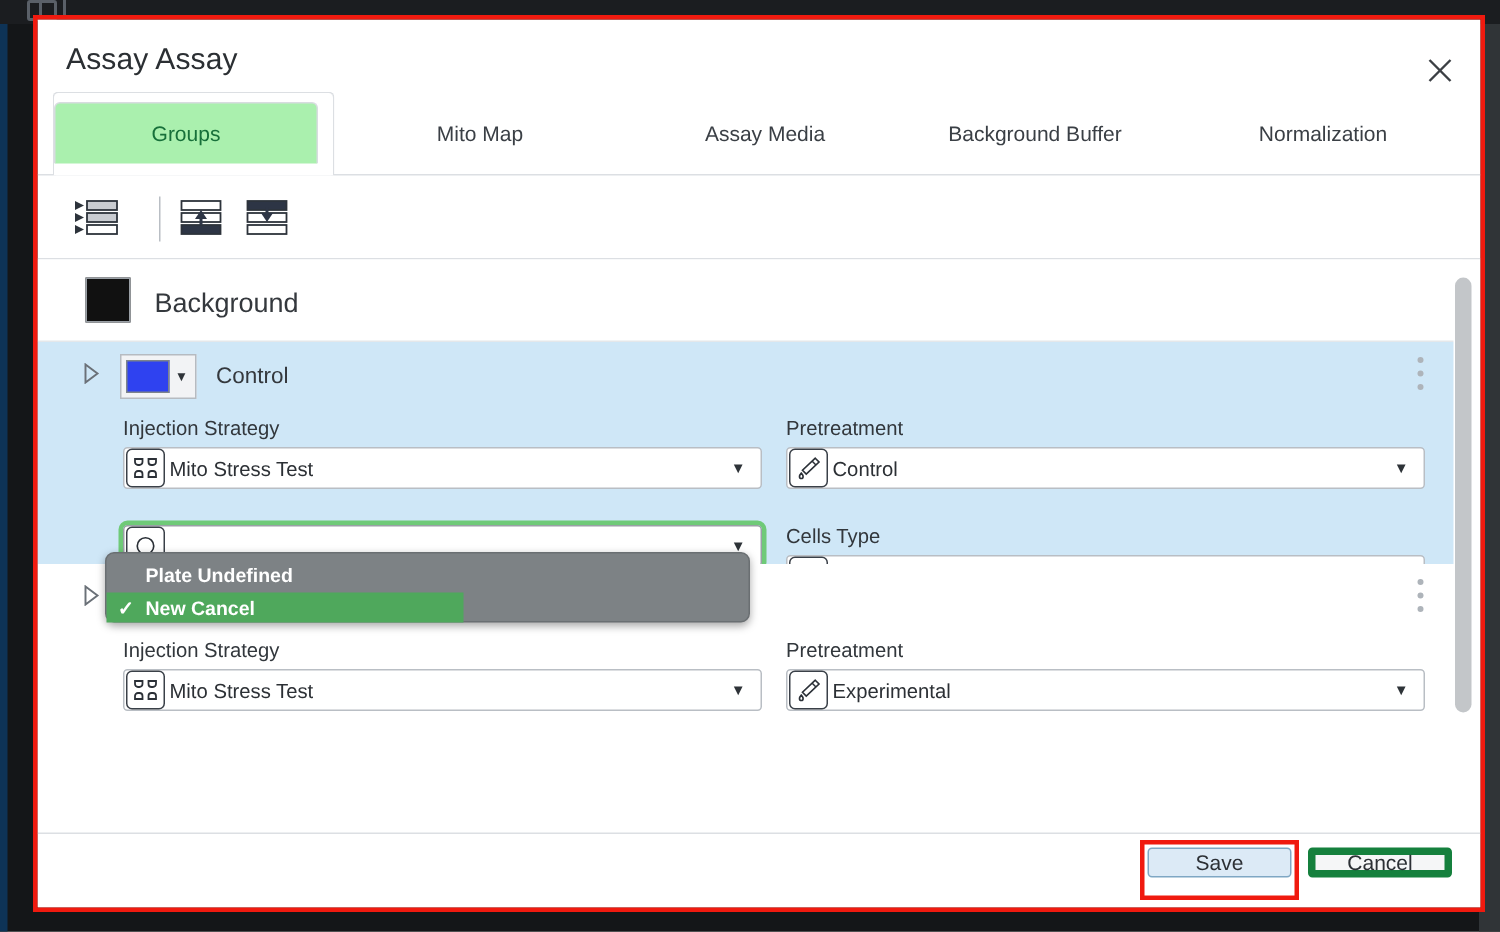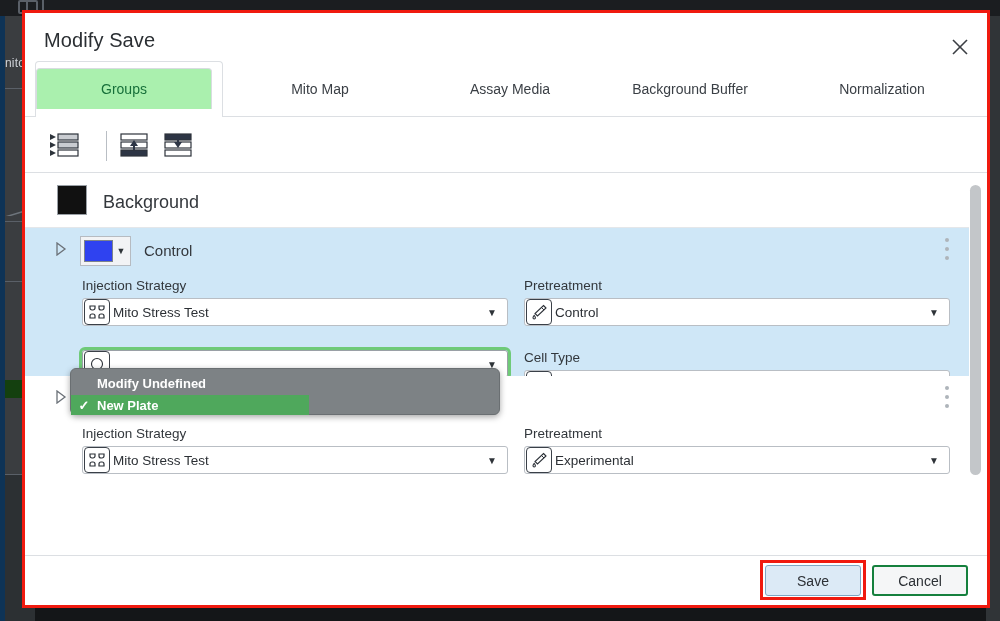--- a/index.html
+++ b/index.html
@@ -153,26 +153,26 @@
   .dd-item .check { width: 26px; text-align: center; font-size: 13px; }
   .dd-item.head { color: #ffffff; margin-top: 4px; }
   .dd-item.sel  { color: #ffffff; background: #4fa85c; width: 238px; margin-top: 2px; }
 
   
   .footer {
     position: absolute; left: 0; bottom: 0; width: 962px; height: 50px;
     border-top: 1px solid #dcdfe3; background: #fff;
   }
   .btn {
-    position: absolute; top: 9px; height: 31px; width: 96px;
+    position: absolute; top: 9px; height: 20px; width: 96px;
     display: flex; align-items: center; justify-content: center;
     font-size: 14px; border-radius: 3px; cursor: pointer;
   }
   .btn.save   { left: 740px; background: #dceaf6; border: 1px solid #7fa7c4; color: #2c3035; }
-  .btn.cancel { left: 847px; background: #f5f6f7; border: 2px solid #15803d; color: #2c3035; }
+  .btn.cancel { left: 847px; background: #f5f6f7; border: 5px solid #15803d; color: #2c3035; }
   #save-annot {
     position: absolute; left: 735px; top: 4px; width: 106px; height: 40px;
     border: 3px solid #f01a0f; z-index: 30; pointer-events: none;
   }
 
   
   .scroll-track {
     position: absolute; right: 6px; top: 168px; width: 12px; height: 366px;
     background: #ffffff;
   }
@@ -181,40 +181,26 @@
     background: #c3c6c9; border-radius: 6px; cursor: pointer;
   }
 </style>
 </head>
 <body>
 
 <div id="backdrop">
   <div class="topbar"></div>
   <div class="win-icon"></div>
   <div class="left-rail"></div>
-  <div class="left-panel">
-    <div class="left-text">nito</div>
-    <div class="l-div1"></div>
-    <div class="l-diag">
-      <svg width="30" height="12" viewBox="0 0 30 12">
-          <line x1="0" y1="11" x2="30" y2="2" stroke="#6e757c" stroke-width="1.5"></line>
-        </svg>
-    </div>
-    <div class="l-div2"></div>
-    <div class="l-div3"></div>
-    <div class="l-green"></div>
-    <div class="l-div4"></div>
-    <div class="l-dark-lower"></div>
-  </div>
   <div class="right-dark"></div>
 </div>
 
 <div id="dialog">
 
-  <div class="dlg-title">Modify Save</div>
+  <div class="dlg-title">Assay Assay</div>
 
   <div class="close-btn">
     <svg width="26" height="26" viewBox="0 0 26 26">
       <line x1="6" y1="6" x2="20" y2="20" stroke="#3b3f44" stroke-width="1.6"></line>
       <line x1="20" y1="6" x2="6" y2="20" stroke="#3b3f44" stroke-width="1.6"></line>
     </svg>
   </div>
 
   <div class="tabs">
     <div class="tab-shell" style="left:10px; width:188px;"></div>
@@ -320,21 +306,21 @@
             <svg width="18" height="18" viewBox="0 0 18 18">
               <circle cx="9" cy="9" r="5.5" fill="none" stroke="#2b3037" stroke-width="1.1"></circle>
             </svg>
           </span>
           <span class="fval"></span>
           <span class="fcaret">▼</span>
         </div>
       </div>
 
       <div class="field" style="left:499px; top:122px;">
-        <span class="flabel">Cell Type</span>
+        <span class="flabel">Cells Type</span>
         <div class="fctl">
           <span class="ficon">
             <svg width="18" height="18" viewBox="0 0 18 18">
               <ellipse cx="6" cy="7" rx="3.4" ry="2.4" fill="none" stroke="#2b3037" stroke-width="1"></ellipse>
               <ellipse cx="11" cy="6" rx="3.4" ry="2.4" fill="none" stroke="#2b3037" stroke-width="1"></ellipse>
               <ellipse cx="8" cy="10" rx="3.8" ry="2.6" fill="none" stroke="#2b3037" stroke-width="1"></ellipse>
               <ellipse cx="12" cy="11" rx="3.0" ry="2.2" fill="none" stroke="#2b3037" stroke-width="1"></ellipse>
               <ellipse cx="5" cy="12" rx="2.6" ry="1.9" fill="none" stroke="#2b3037" stroke-width="1"></ellipse>
             </svg>
           </span>
@@ -393,25 +379,25 @@
           <span class="fcaret">▼</span>
         </div>
       </div>
     </div>
 
   </div>
 
   <div class="dropdown">
     <div class="dd-item head">
       <span class="check"></span>
-      <span>Modify Undefined</span>
+      <span>Plate Undefined</span>
     </div>
     <div class="dd-item sel">
       <span class="check">✓</span>
-      <span>New Plate</span>
+      <span>New Cancel</span>
     </div>
   </div>
 
   <div class="scroll-track"></div>
   <div class="scroll-thumb"></div>
 
   <div class="footer">
     <div class="btn save">Save</div>
     <div class="btn cancel">Cancel</div>
     <div id="save-annot"></div>

